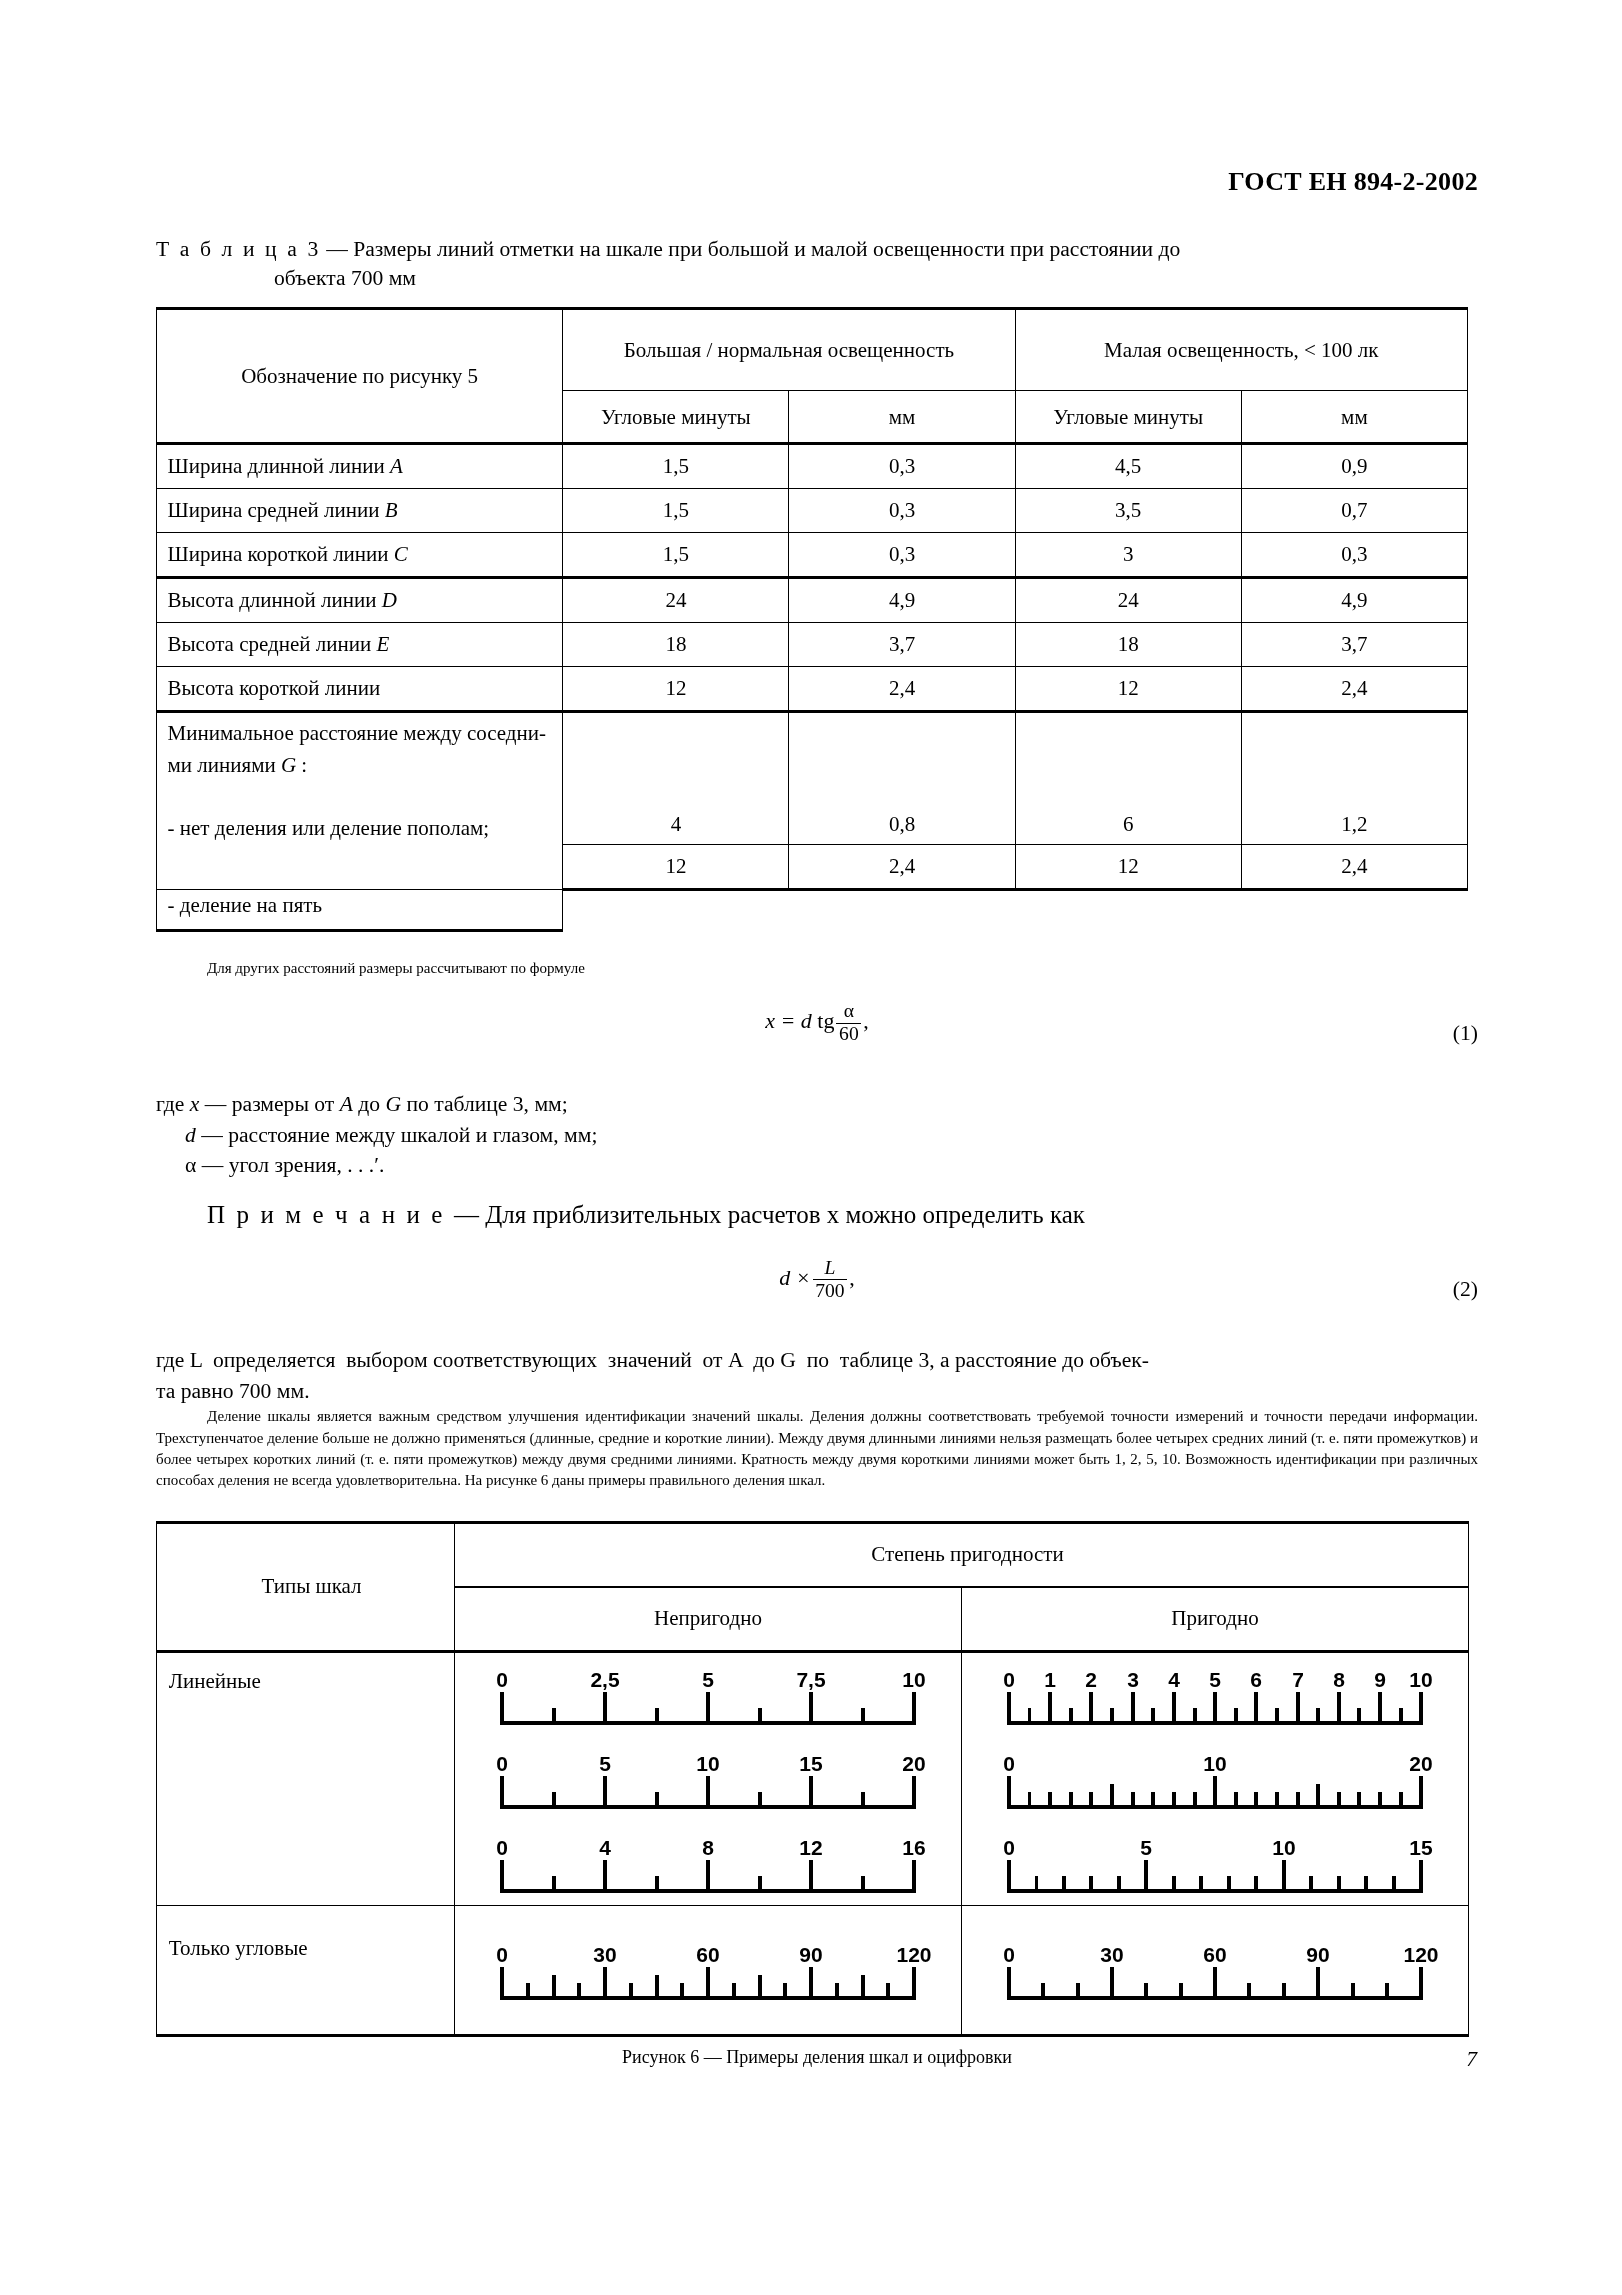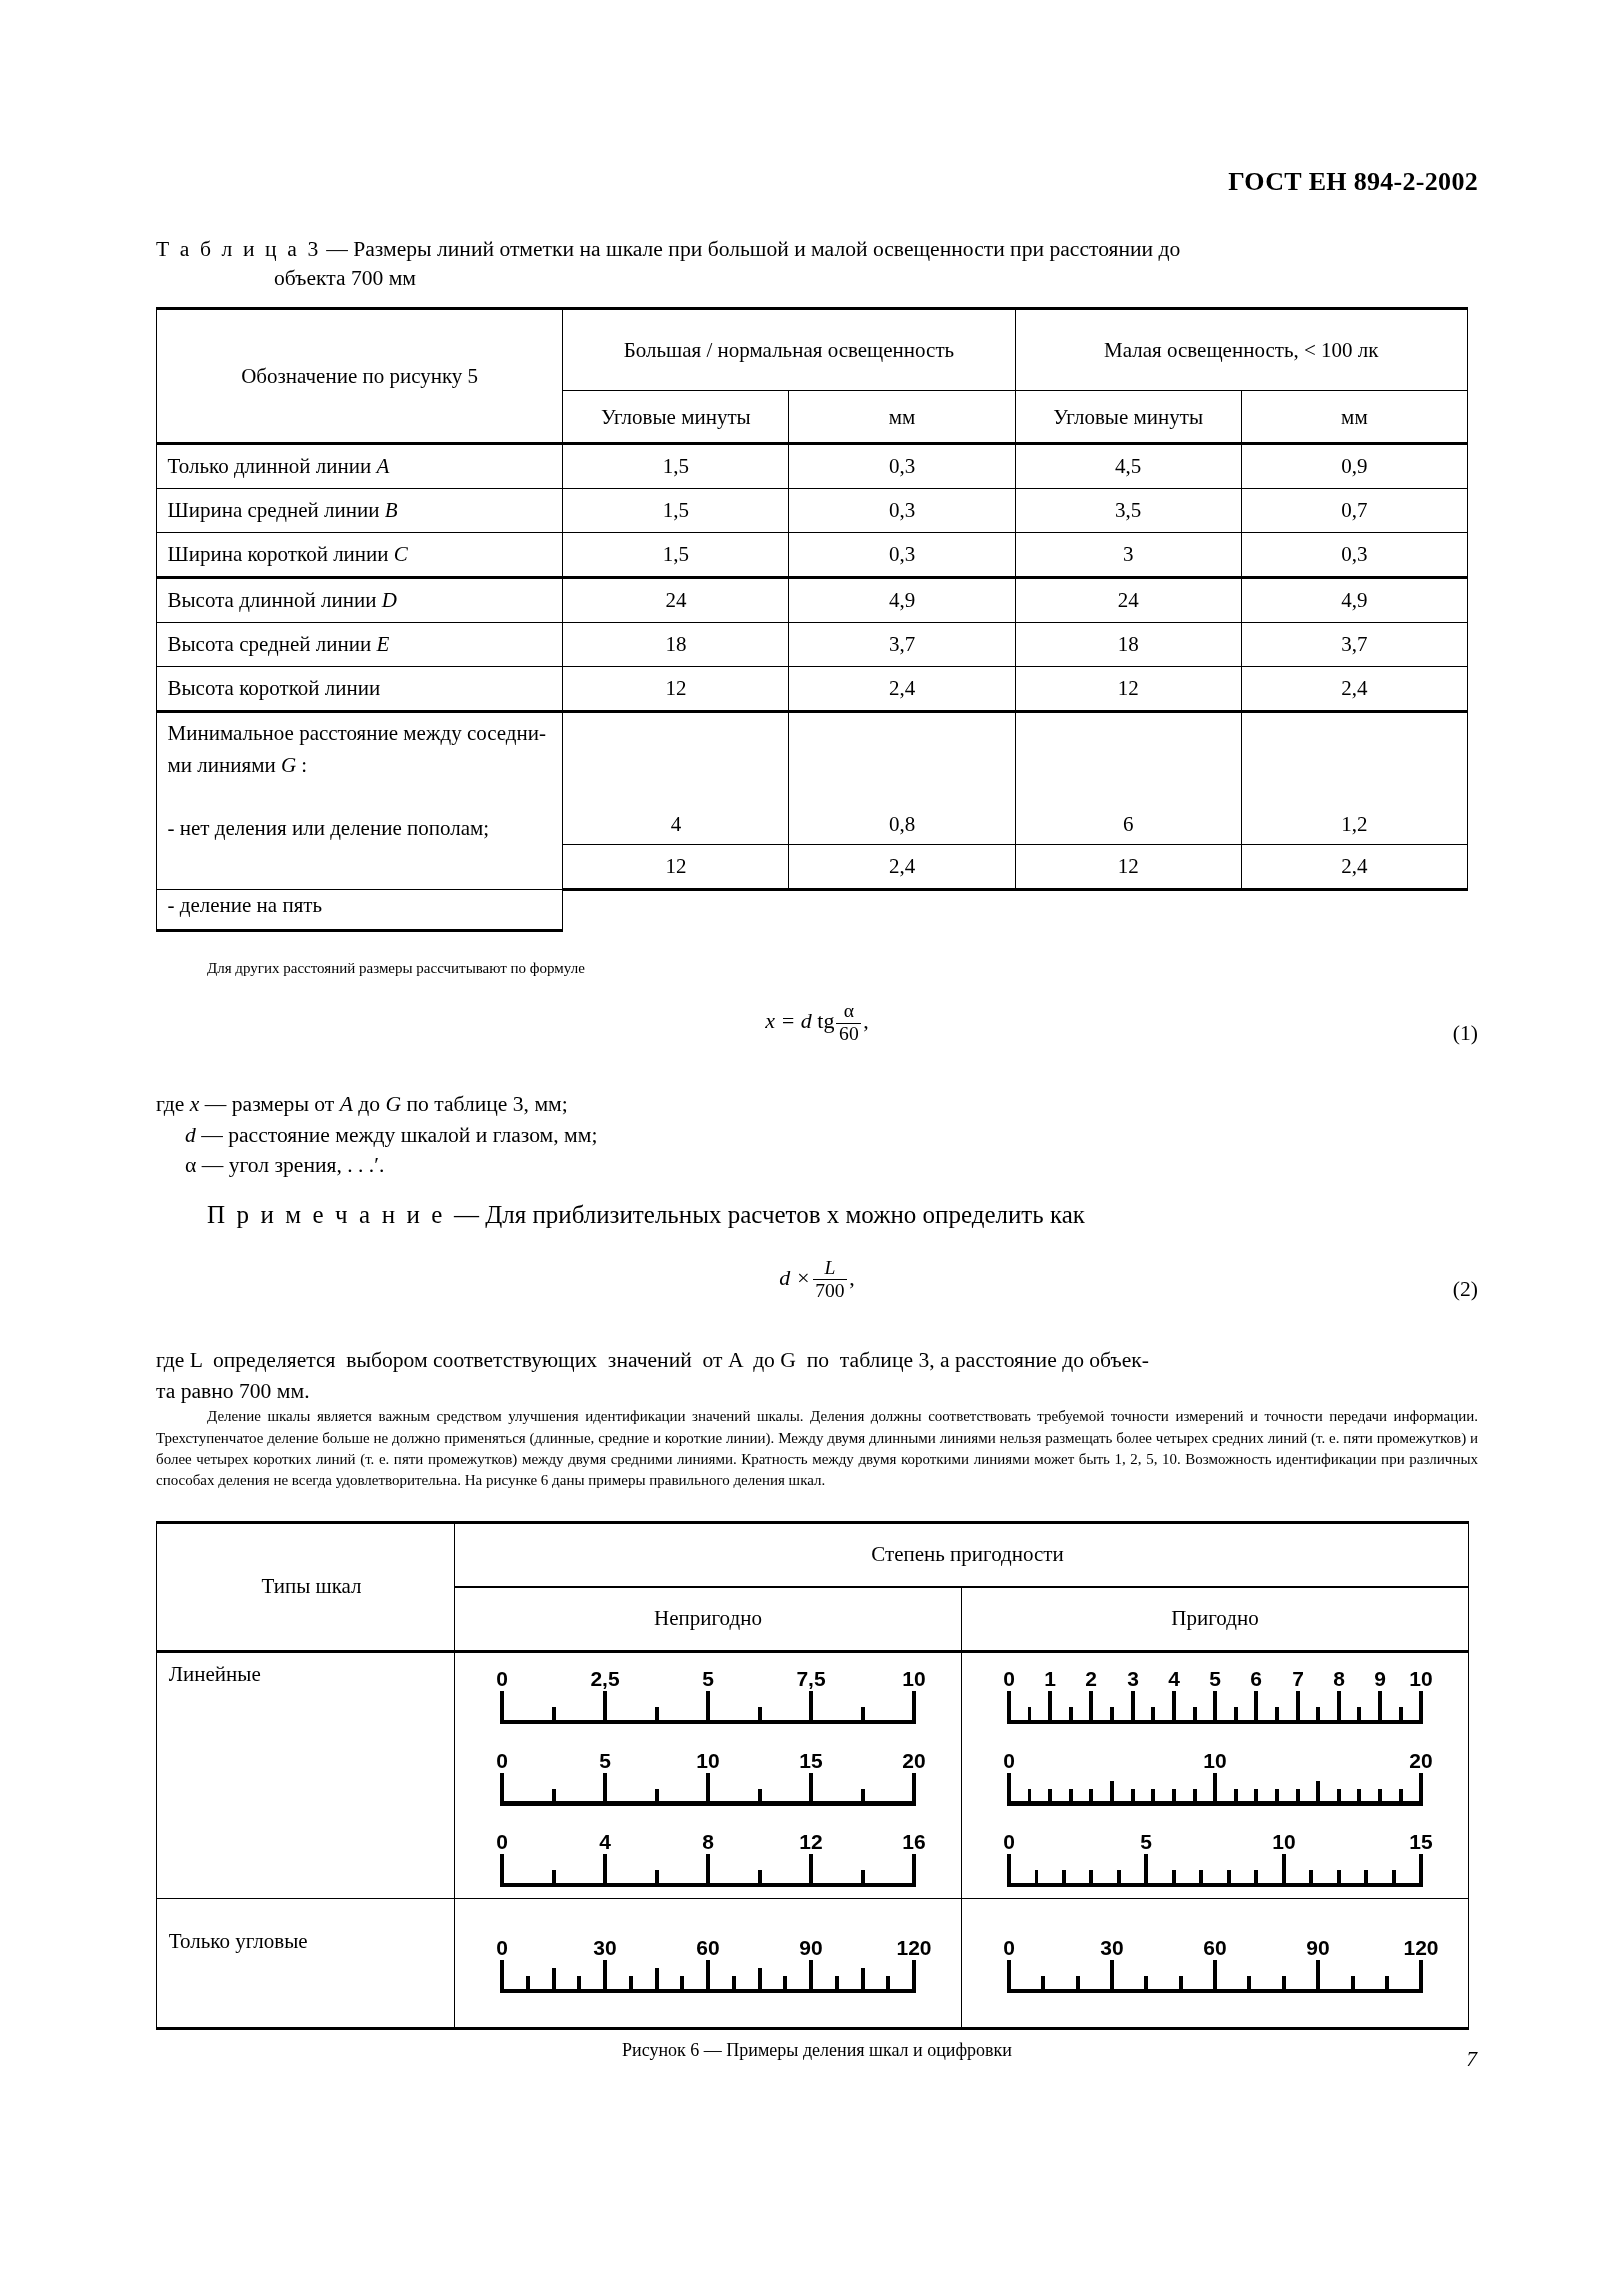--- a/index.html
+++ b/index.html
@@ -170,21 +170,21 @@
     padding: 0;
     vertical-align: middle;
   }
   table.t6 .thick-top { border-top-width: 3.3px; padding-left: 12px; }
   table.t6 .thick-bottom { border-bottom-width: 3.3px; }
   table.t6 .hdr { text-align: center; }
   table.t6 td.row-lbl {
     text-align: left;
     padding-left: 11.8px;
     vertical-align: top;
-    padding-top: 9px;
+    padding-top: 16px;
   }
   table.t6 td.scale-cell {
     padding: 6.5px 0 5.2px 0;
     vertical-align: middle;
   }
 
   
   .scale {
     position: relative;
     margin: 0 auto;
@@ -265,21 +265,21 @@
           <td class="hdr hdr-main thick-top" colspan="2">Малая освещенность, &lt; 100 лк</td>
         </tr>
         <tr>
           <td class="hdr hdr-sub">Угловые минуты</td>
           <td class="hdr hdr-sub">мм</td>
           <td class="hdr hdr-sub">Угловые минуты</td>
           <td class="hdr hdr-sub">мм</td>
         </tr>
 
         <tr>
-          <td class="lbl thick-top"><span>Только длинной линии </span><span class="ital">A</span></td>
+          <td class="lbl thick-top"><span>Ширина длинной линии </span><span class="ital">A</span></td>
           <td class="num thick-top">1,5</td>
           <td class="num thick-top">0,3</td>
           <td class="num thick-top">4,5</td>
           <td class="num thick-top">0,9</td>
         </tr>
 
         <tr>
           <td class="lbl"><span>Ширина средней линии </span><span class="ital">B</span></td>
           <td class="num">1,5</td>
           <td class="num">0,3</td>

